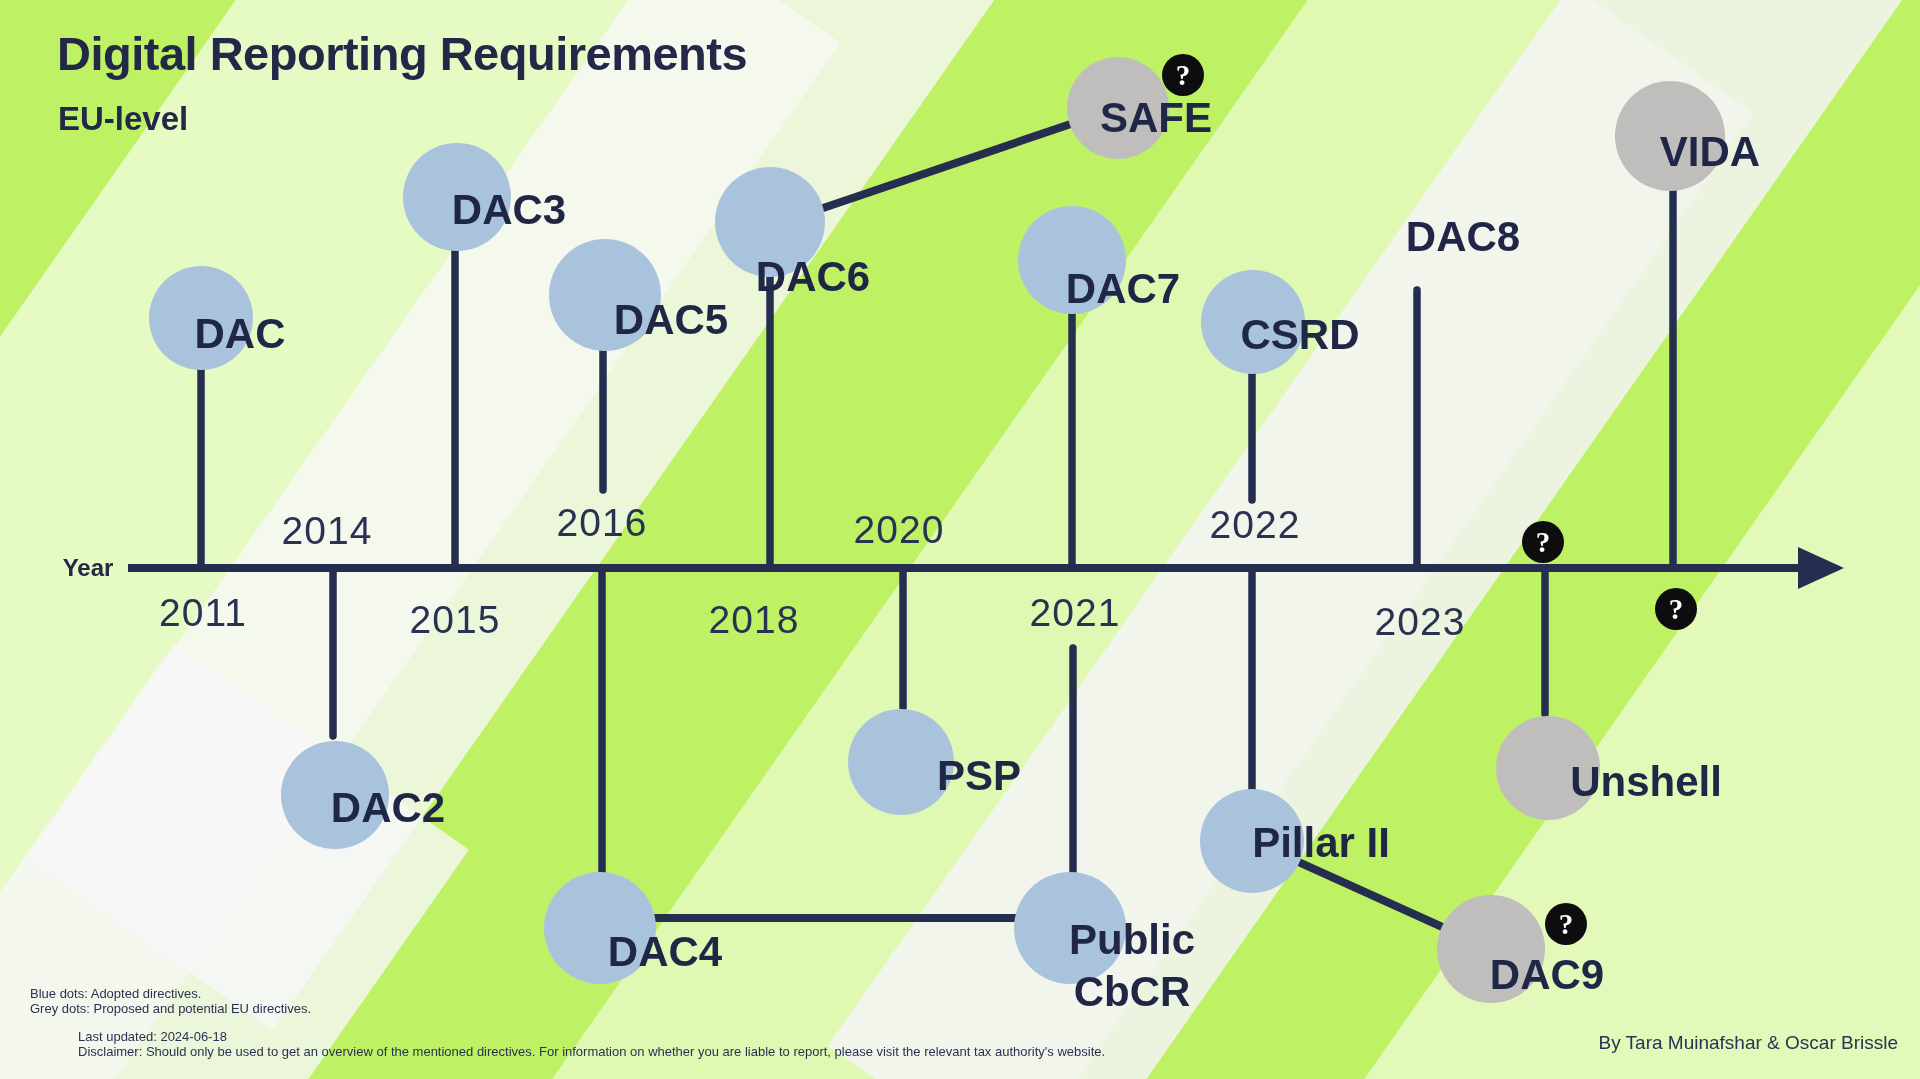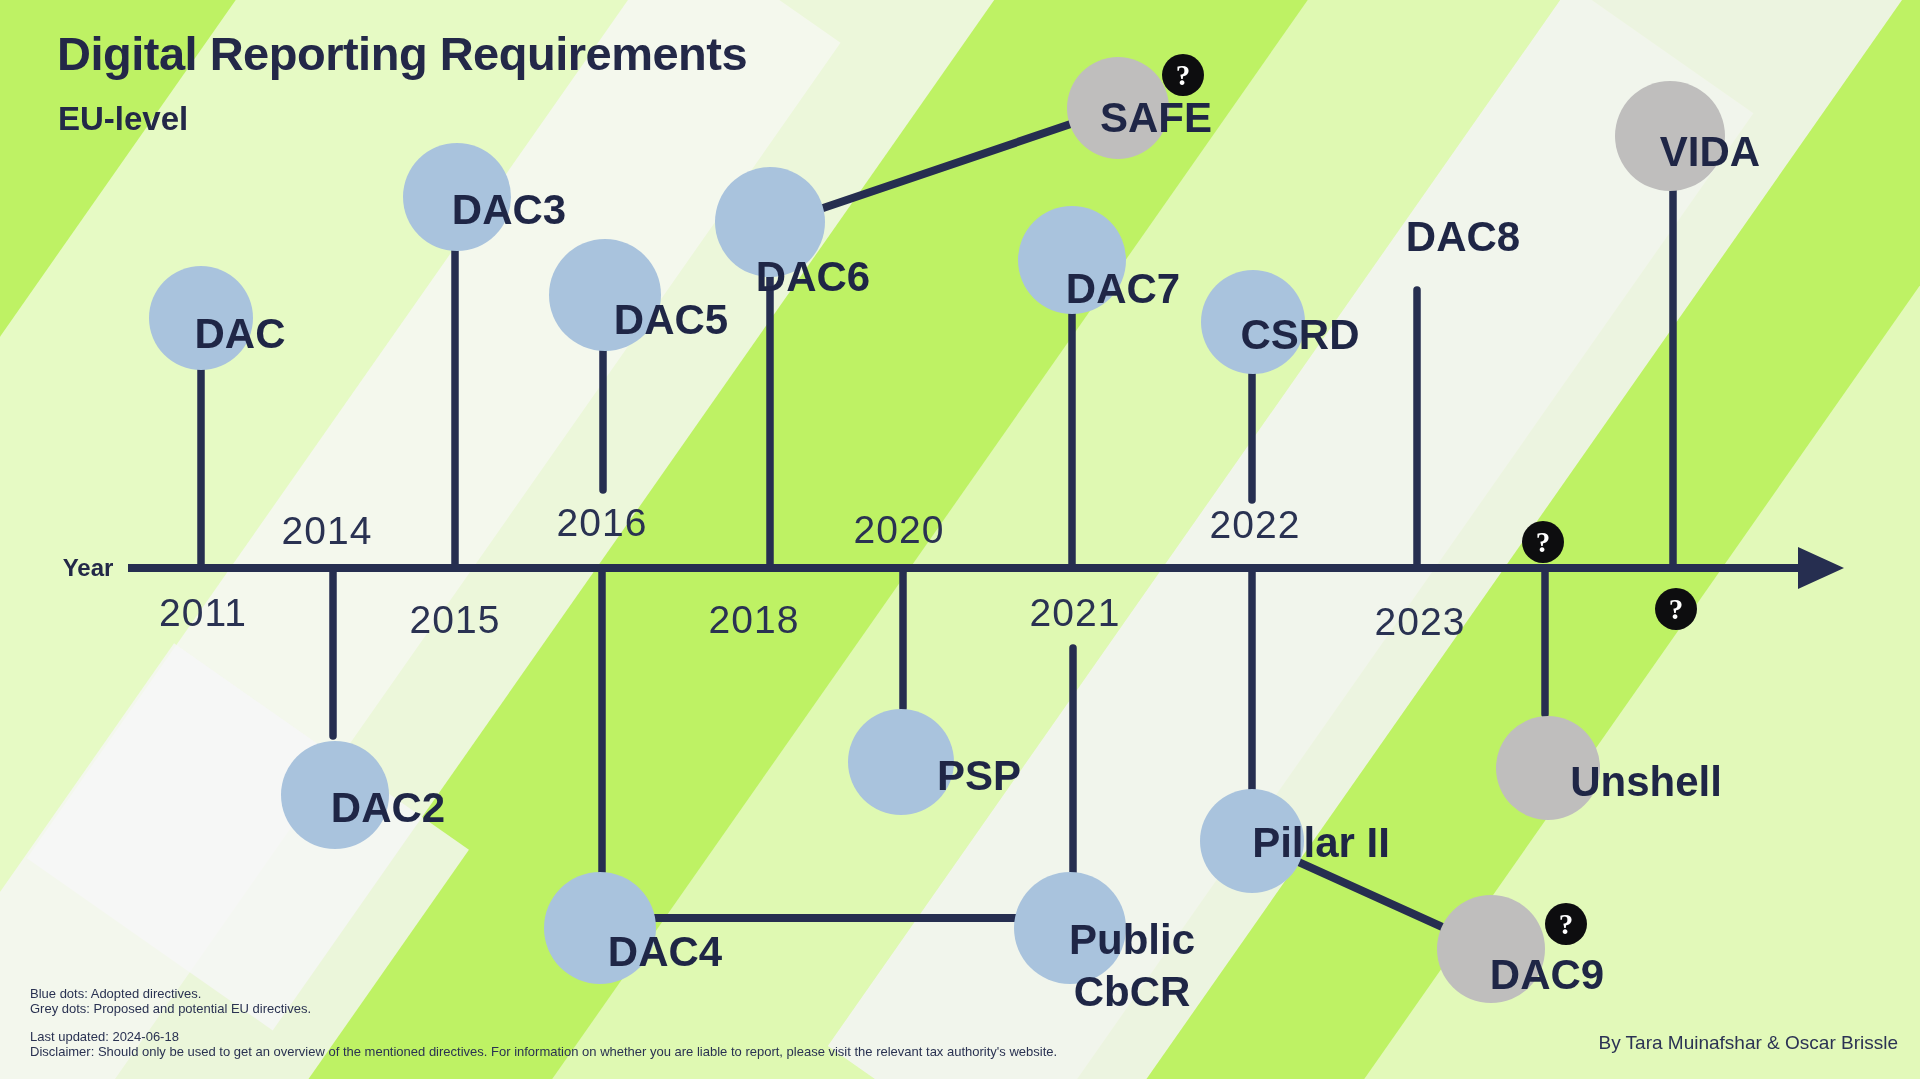--- a/index.html
+++ b/index.html
@@ -126,20 +126,20 @@
 
   <div class="qm" style="left:1183px;top:75px;">?</div>
   <div class="qm" style="left:1543px;top:542px;">?</div>
   <div class="qm" style="left:1676px;top:609px;">?</div>
   <div class="qm" style="left:1566px;top:924px;">?</div>
 
   <div class="txt legend">
     <div><b>Blue dots:</b><span> Adopted directives.</span></div>
     <div><b>Grey dots:</b><span> Proposed and potential EU directives.</span></div>
   </div>
-  <div class="txt fineprint" style="white-space:normal;">
+  <div class="txt fineprint" style="white-space:normal;margin-left:48px;">
     <div><b>Last updated</b><span>: 2024-06-18</span></div>
     <div><b>Disclaimer</b><span>: Should only be used to get an overview of the mentioned directives. For information on whether you are liable to report, please visit the relevant tax authority's website.</span></div>
   </div>
 
   <div class="txt attribution">By Tara Muinafshar &amp; Oscar Brissle</div>
 
 </div>
 
 </body></html>

